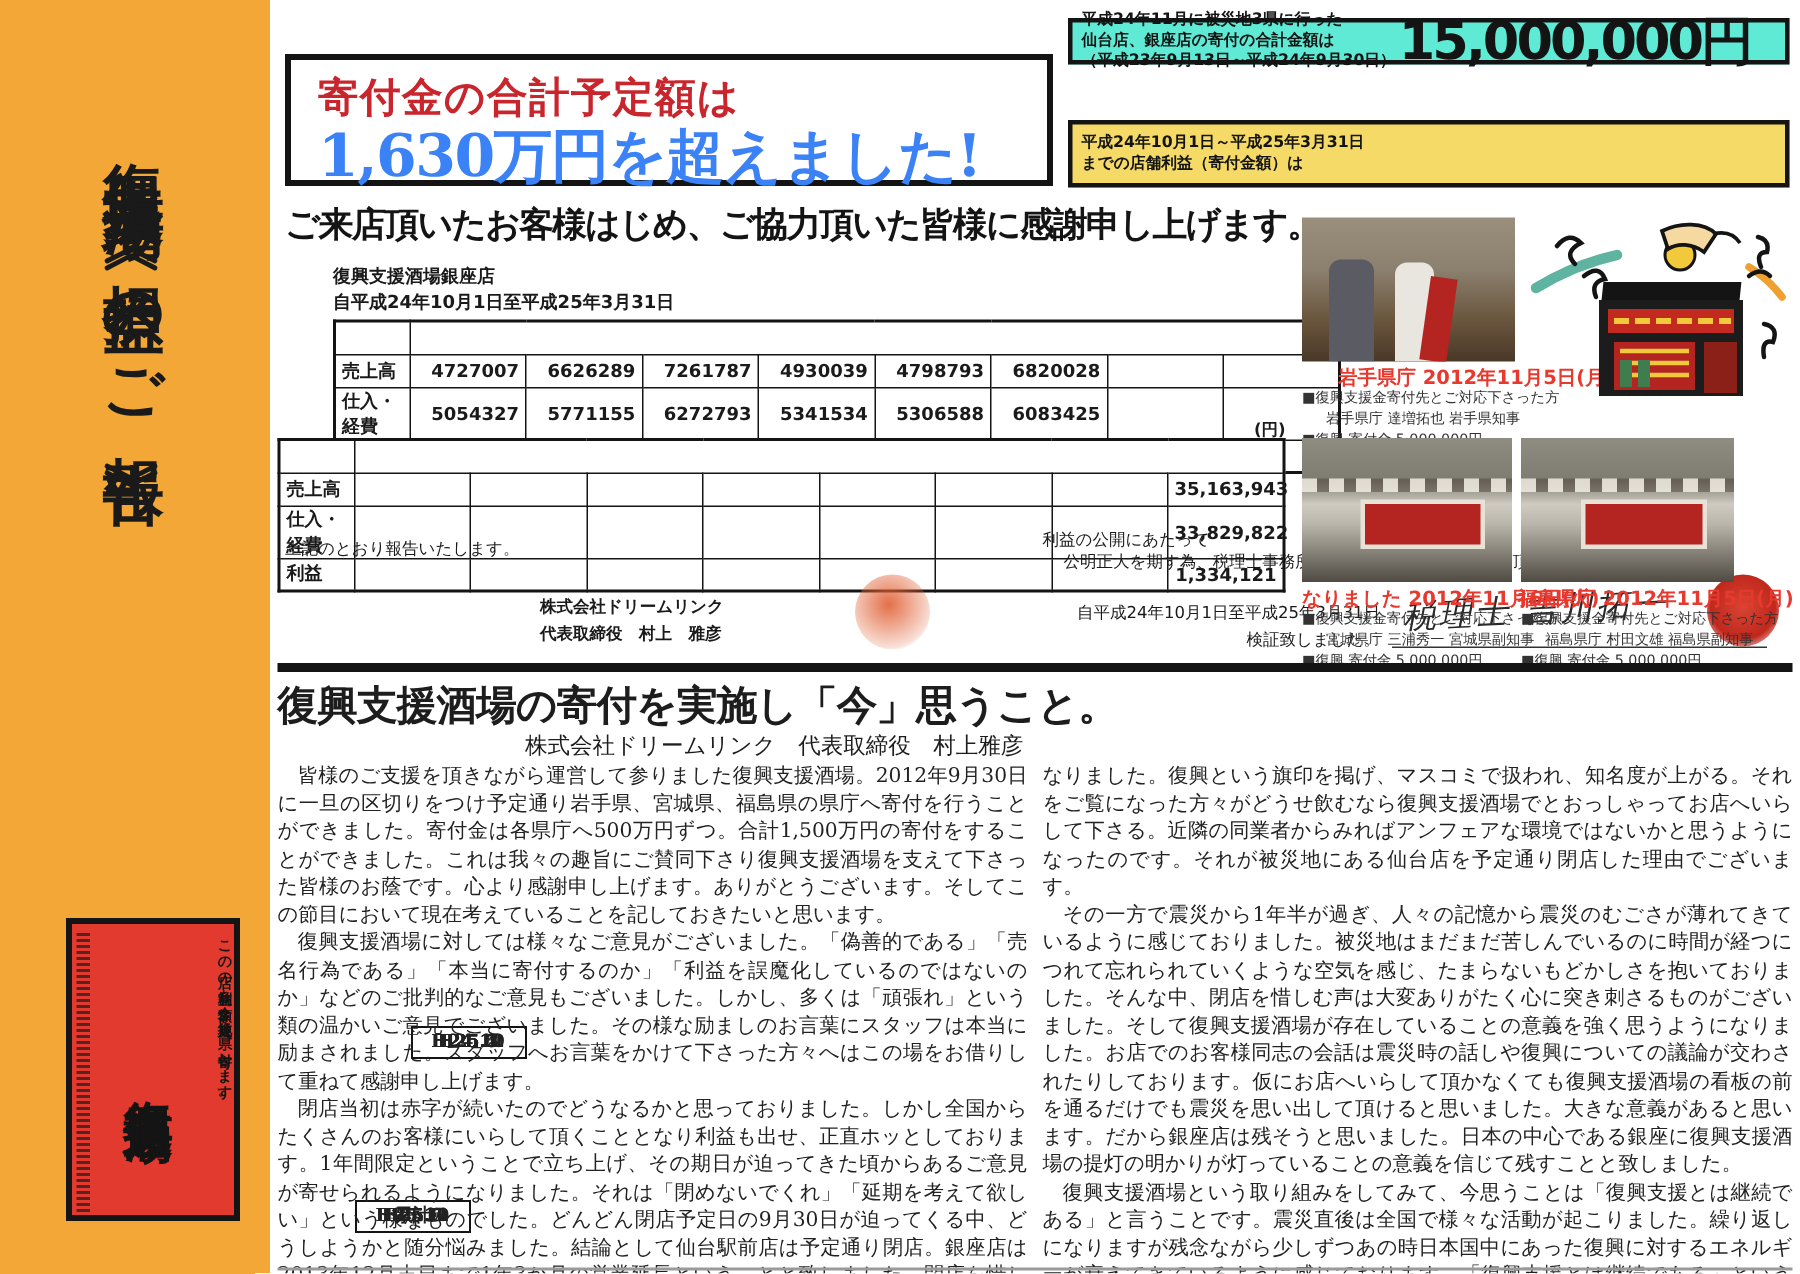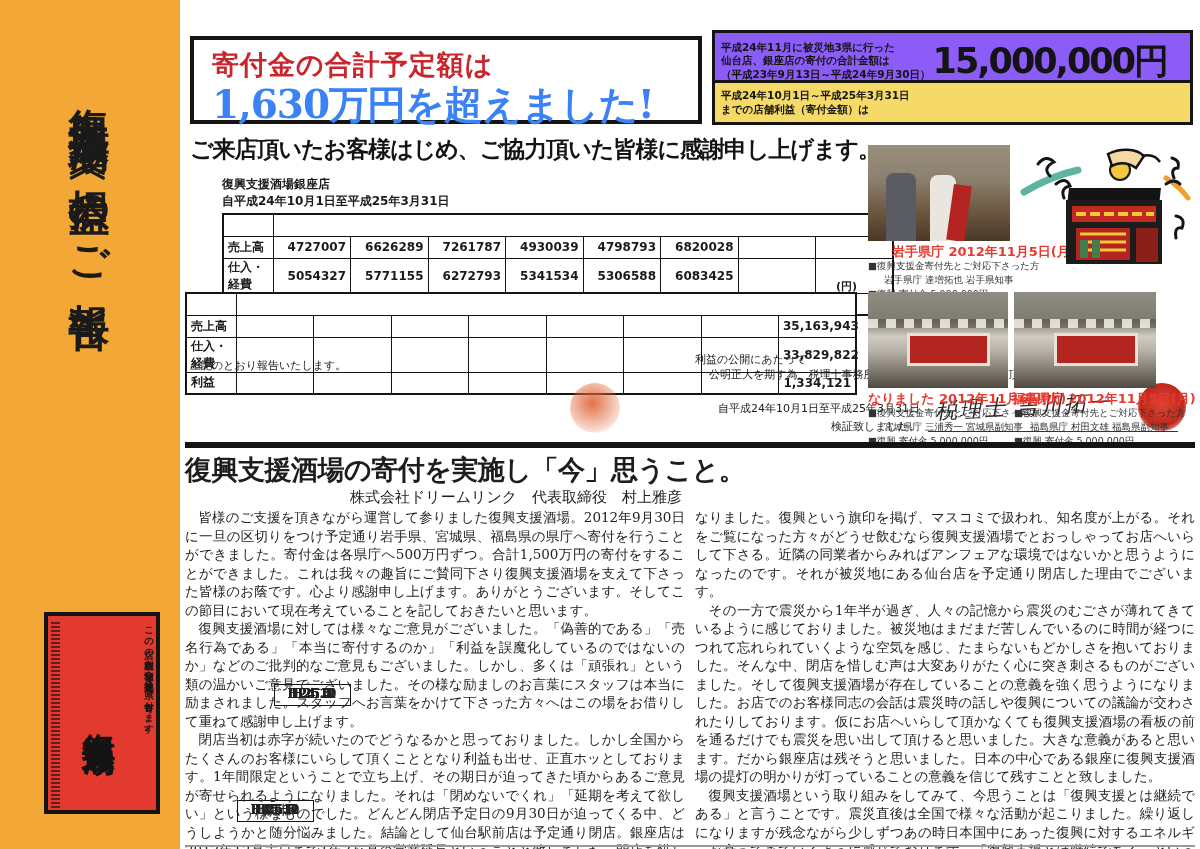--- a/index.html
+++ b/index.html
@@ -23,21 +23,21 @@
 
   
   .headline-box { position:absolute; left:190px; top:36px; width:512px; height:88px;
     background:#ffffff; border:4px solid #141414; padding:7px 0 0 18px; }
   .headline-line1 { color:#C9252D; font-weight:bold; font-size:27px; letter-spacing:1px; }
   .headline-line2 { color:#3b82f6; font-weight:bold; font-size:39px; line-height:1.1;
     font-family:"DejaVu Serif","Liberation Serif",serif; letter-spacing:-1px; }
 
   .amount-box { position:absolute; left:712px; width:481px; border:3px solid #141414;
     display:flex; align-items:center; padding:2px 6px; }
-  .amount-box.blue { top:30px; height:62px; background:#8b5cf6; }
+  .amount-box.blue { top:12px; height:31px; background:#5eead4; }
   .amount-box.yellow { top:80px; height:45px; background:#F5DA67; }
   .amount-desc { font-size:10.5px; font-weight:bold; line-height:1.3; color:#141414; white-space:nowrap; }
   .amount-value { font-size:35px; font-weight:bold; color:#141414; letter-spacing:-2px;
     margin-left:2px; white-space:nowrap; }
 
   .thanks-line { position:absolute; left:190px; top:134px; font-family:"DejaVu Serif","Liberation Serif",serif;
     font-weight:bold; font-size:23px; color:#141414; letter-spacing:-1px; }
 
   
   .report { position:absolute; left:185px; top:176px; width:657px;padding-left:37px; }
@@ -245,20 +245,24 @@
         </tbody>
       </table>
   </div>
 
   <div class="note-left">上記のとおり報告いたします。</div>
   <div class="note-right">
     <div>利益の公開にあたって</div>
     <div class="ind">公明正大を期す為、税理士事務所より内容についての検証を頂いております。</div>
   </div>
 
+  <div class="sign-company">
+    <div>株式会社ドリームリンク</div>
+    <div>代表取締役　村上　雅彦</div>
+  </div>
   <div class="seal company"></div>
   <div class="sign-verify">
     <div>自平成24年10月1日至平成25年3月31日</div>
     <div class="right">検証致しました。</div>
   </div>
   <div class="signature">税理士 吉川拓一</div>
   <div class="signature-line"></div>
   <div class="seal tax"></div>
 
   <div class="photo photo-iwate">

